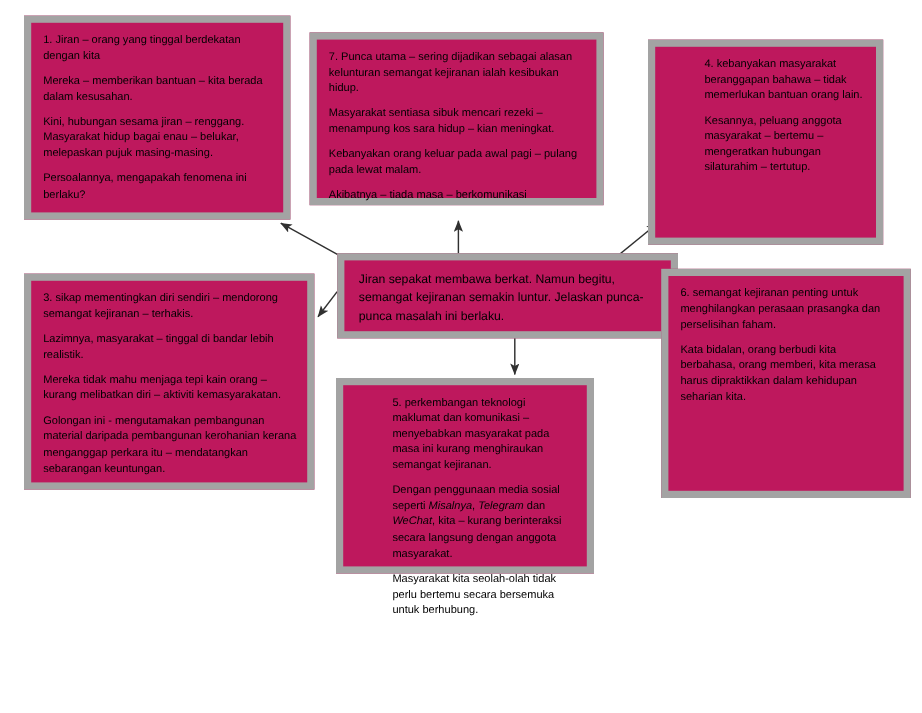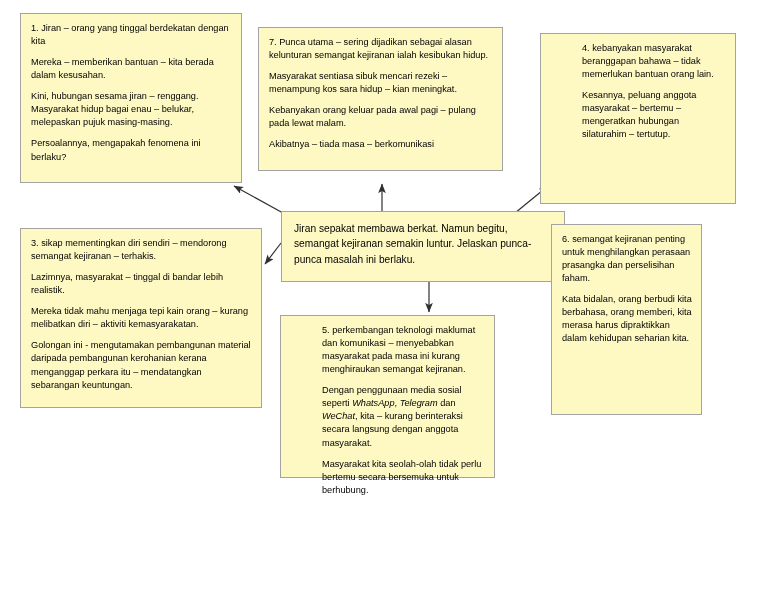--- a/index.html
+++ b/index.html
@@ -23,22 +23,22 @@
     position: absolute;
     left: 0;
     top: 0;
     width: 768px;
     height: 594px;
     pointer-events: none;
   }
   .node {
     position: absolute;
     box-sizing: border-box;
-    border: 1px solid #a3a3a3;
-    background: #fef9c3;
+    border: 6px solid #a3a3a3;
+    background: #be185d;
     padding: 8px 9px 8px 10px;
     font-size: 9.2px;
     line-height: 1.42;
     color: #000000;
   }
   .node p {
     margin: 0 0 8px 0;
   }
   .node p:last-child {
     margin-bottom: 0;
@@ -103,26 +103,26 @@
     <p>Jiran sepakat membawa berkat. Namun begitu, semangat kejiranan semakin luntur. Jelaskan punca-punca masalah ini berlaku.</p>
   </div>
 
   <div class="node" style="left:20px; top:228px; width:242px; height:180px;">
     <p>3. sikap mementingkan diri sendiri – mendorong semangat kejiranan – terhakis.</p>
     <p>Lazimnya, masyarakat – tinggal di bandar lebih realistik.</p>
     <p>Mereka tidak mahu menjaga tepi kain orang – kurang melibatkan diri – aktiviti kemasyarakatan.</p>
     <p>Golongan ini - mengutamakan pembangunan material daripada pembangunan kerohanian kerana menganggap perkara itu – mendatangkan sebarangan keuntungan.</p>
   </div>
 
-  <div class="node" style="left:551px; top:224px; width:151px; height:191px;">
+  <div class="node" style="left:551px; top:224px; width:208px; height:191px;">
     <p>6. semangat kejiranan penting untuk menghilangkan perasaan prasangka dan perselisihan faham.</p>
     <p>Kata bidalan, orang berbudi kita berbahasa, orang memberi, kita merasa harus dipraktikkan dalam kehidupan seharian kita.</p>
   </div>
 
   <div class="node" style="left:280px; top:315px; width:215px; height:163px;padding-left:41px;">
     <p>5. perkembangan teknologi maklumat dan komunikasi – menyebabkan masyarakat pada masa ini kurang menghiraukan semangat kejiranan.</p>
     <p>
-      <span>Dengan penggunaan media sosial seperti </span><span class="it">WhatsApp</span><span>, </span><span class="it">Telegram</span><span> dan </span><span class="it">WeChat</span><span>, kita – kurang berinteraksi secara langsung dengan anggota masyarakat.</span>
+      <span>Dengan penggunaan media sosial seperti </span><span class="it">Misalnya</span><span>, </span><span class="it">Telegram</span><span> dan </span><span class="it">WeChat</span><span>, kita – kurang berinteraksi secara langsung dengan anggota masyarakat.</span>
     </p>
     <p>Masyarakat kita seolah-olah tidak perlu bertemu secara bersemuka untuk berhubung.</p>
   </div>
 
 </div>
 
 </body></html>

